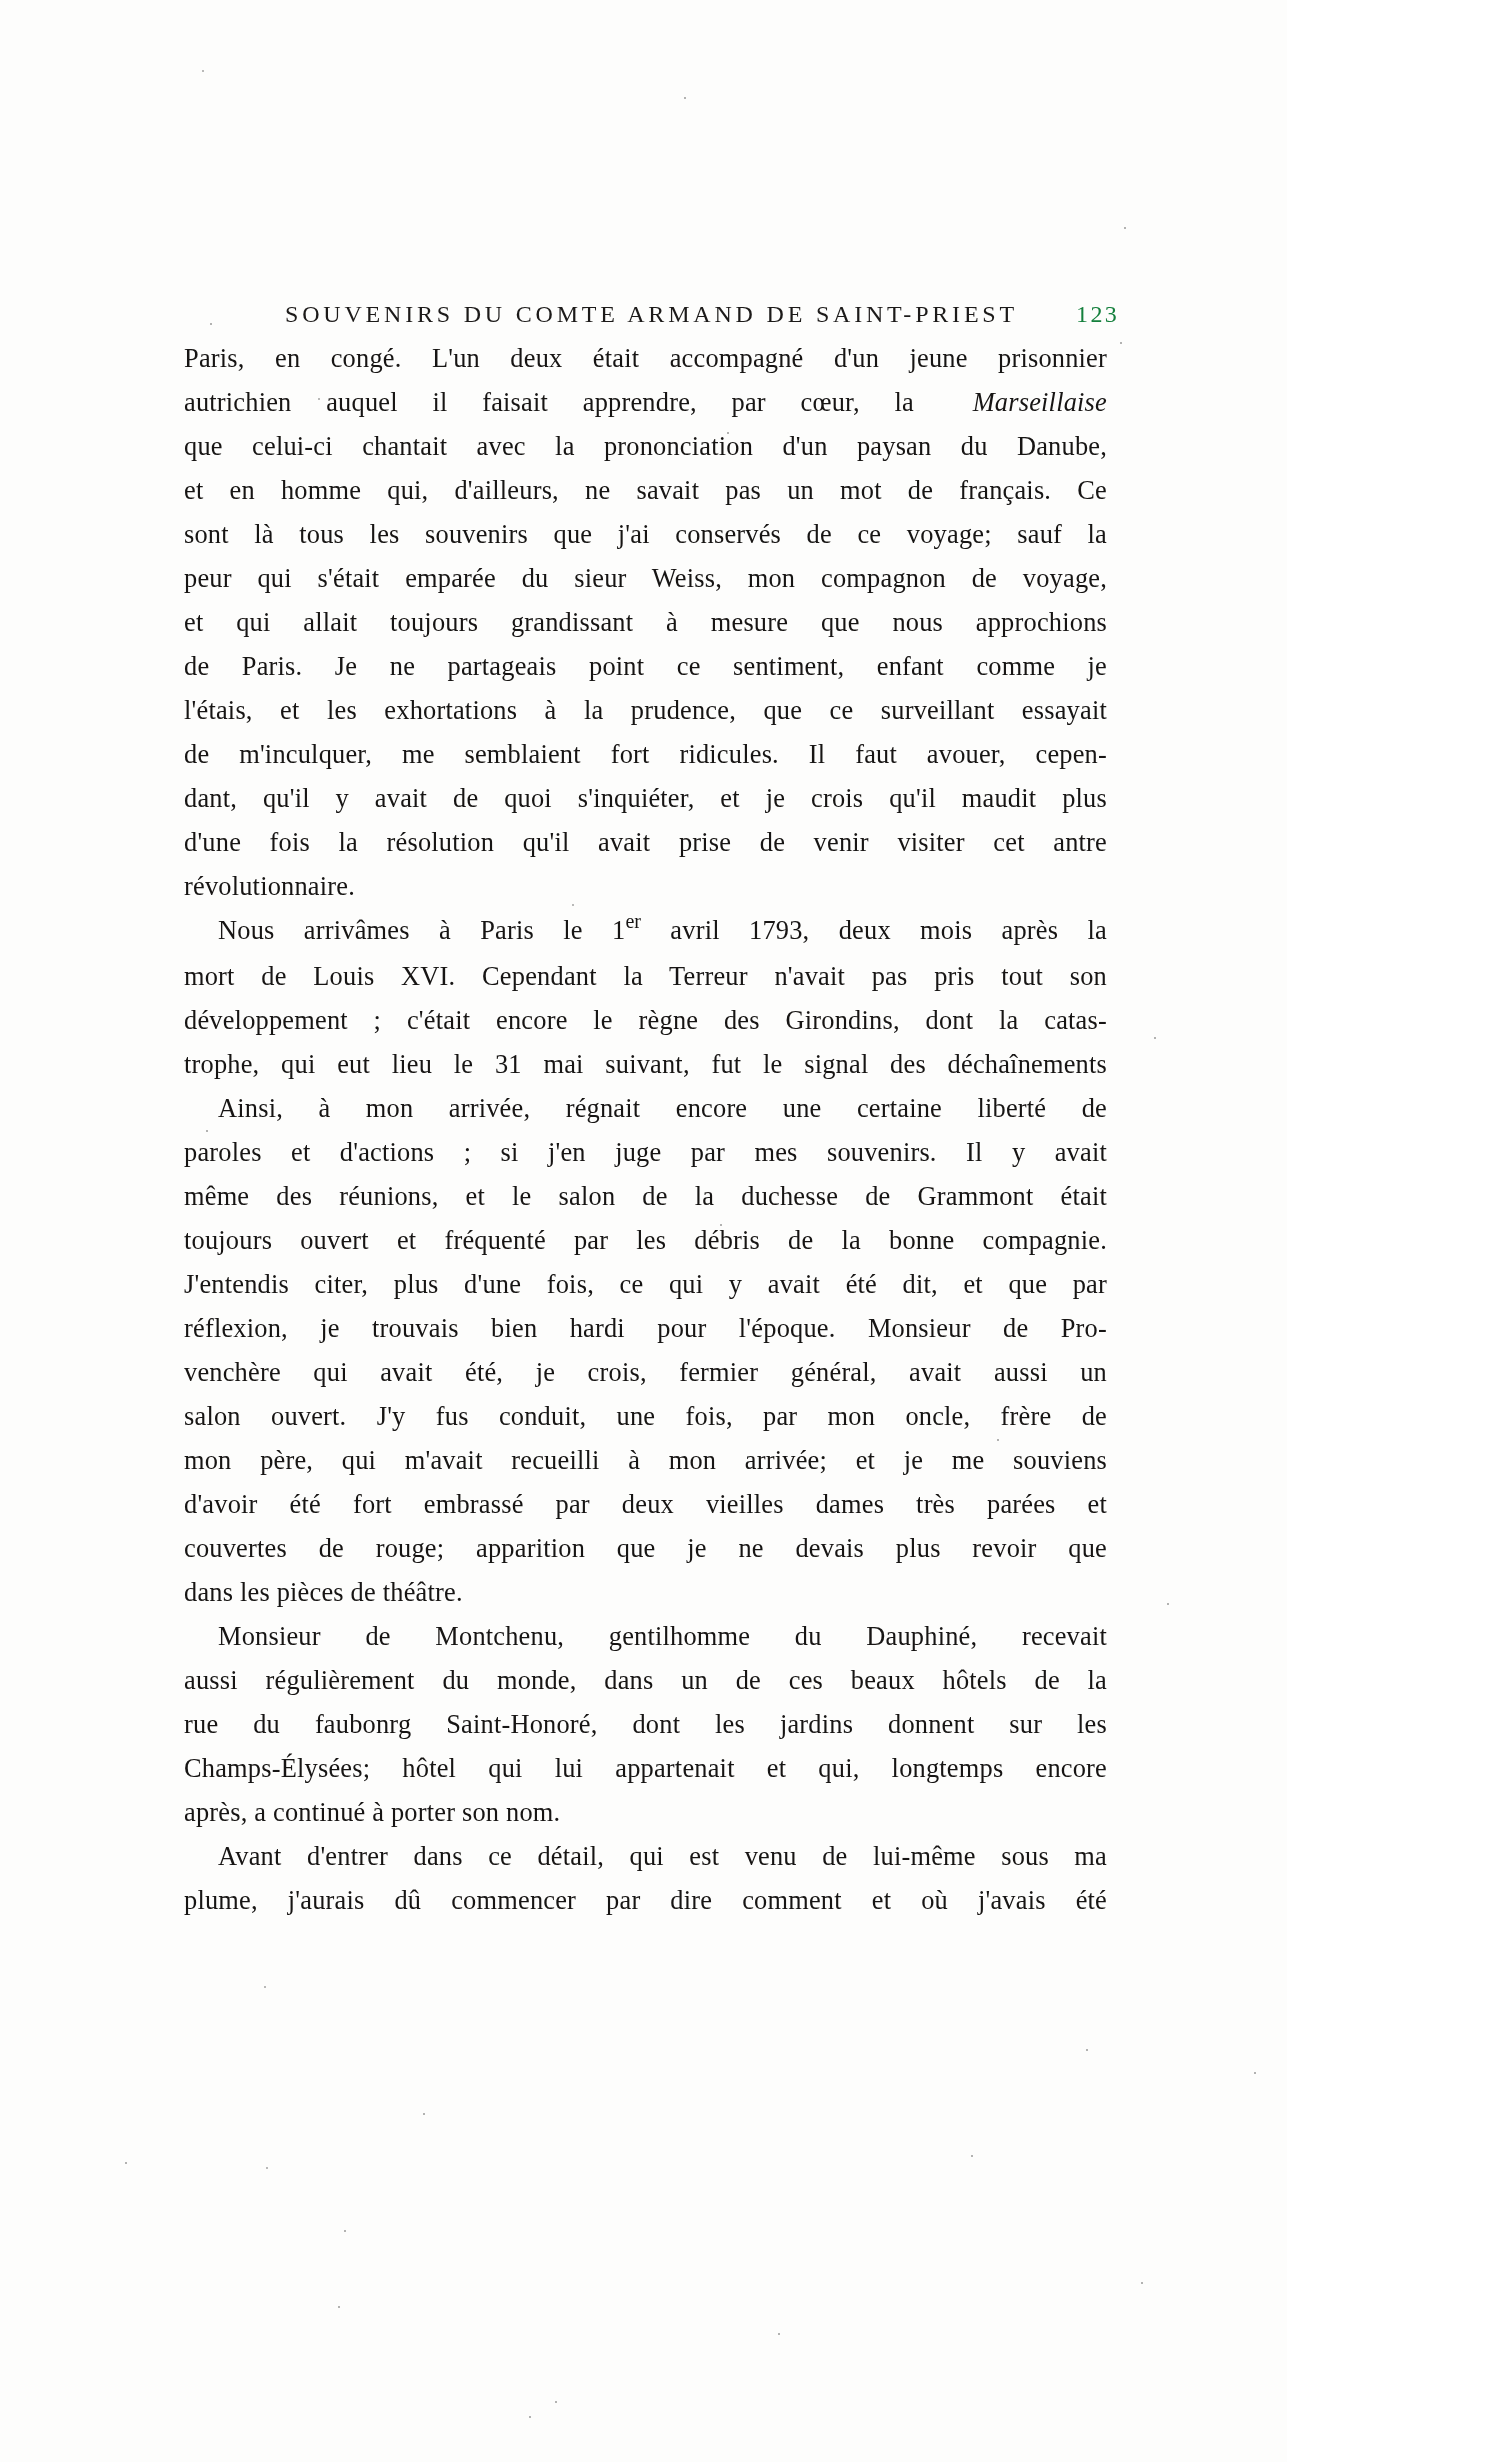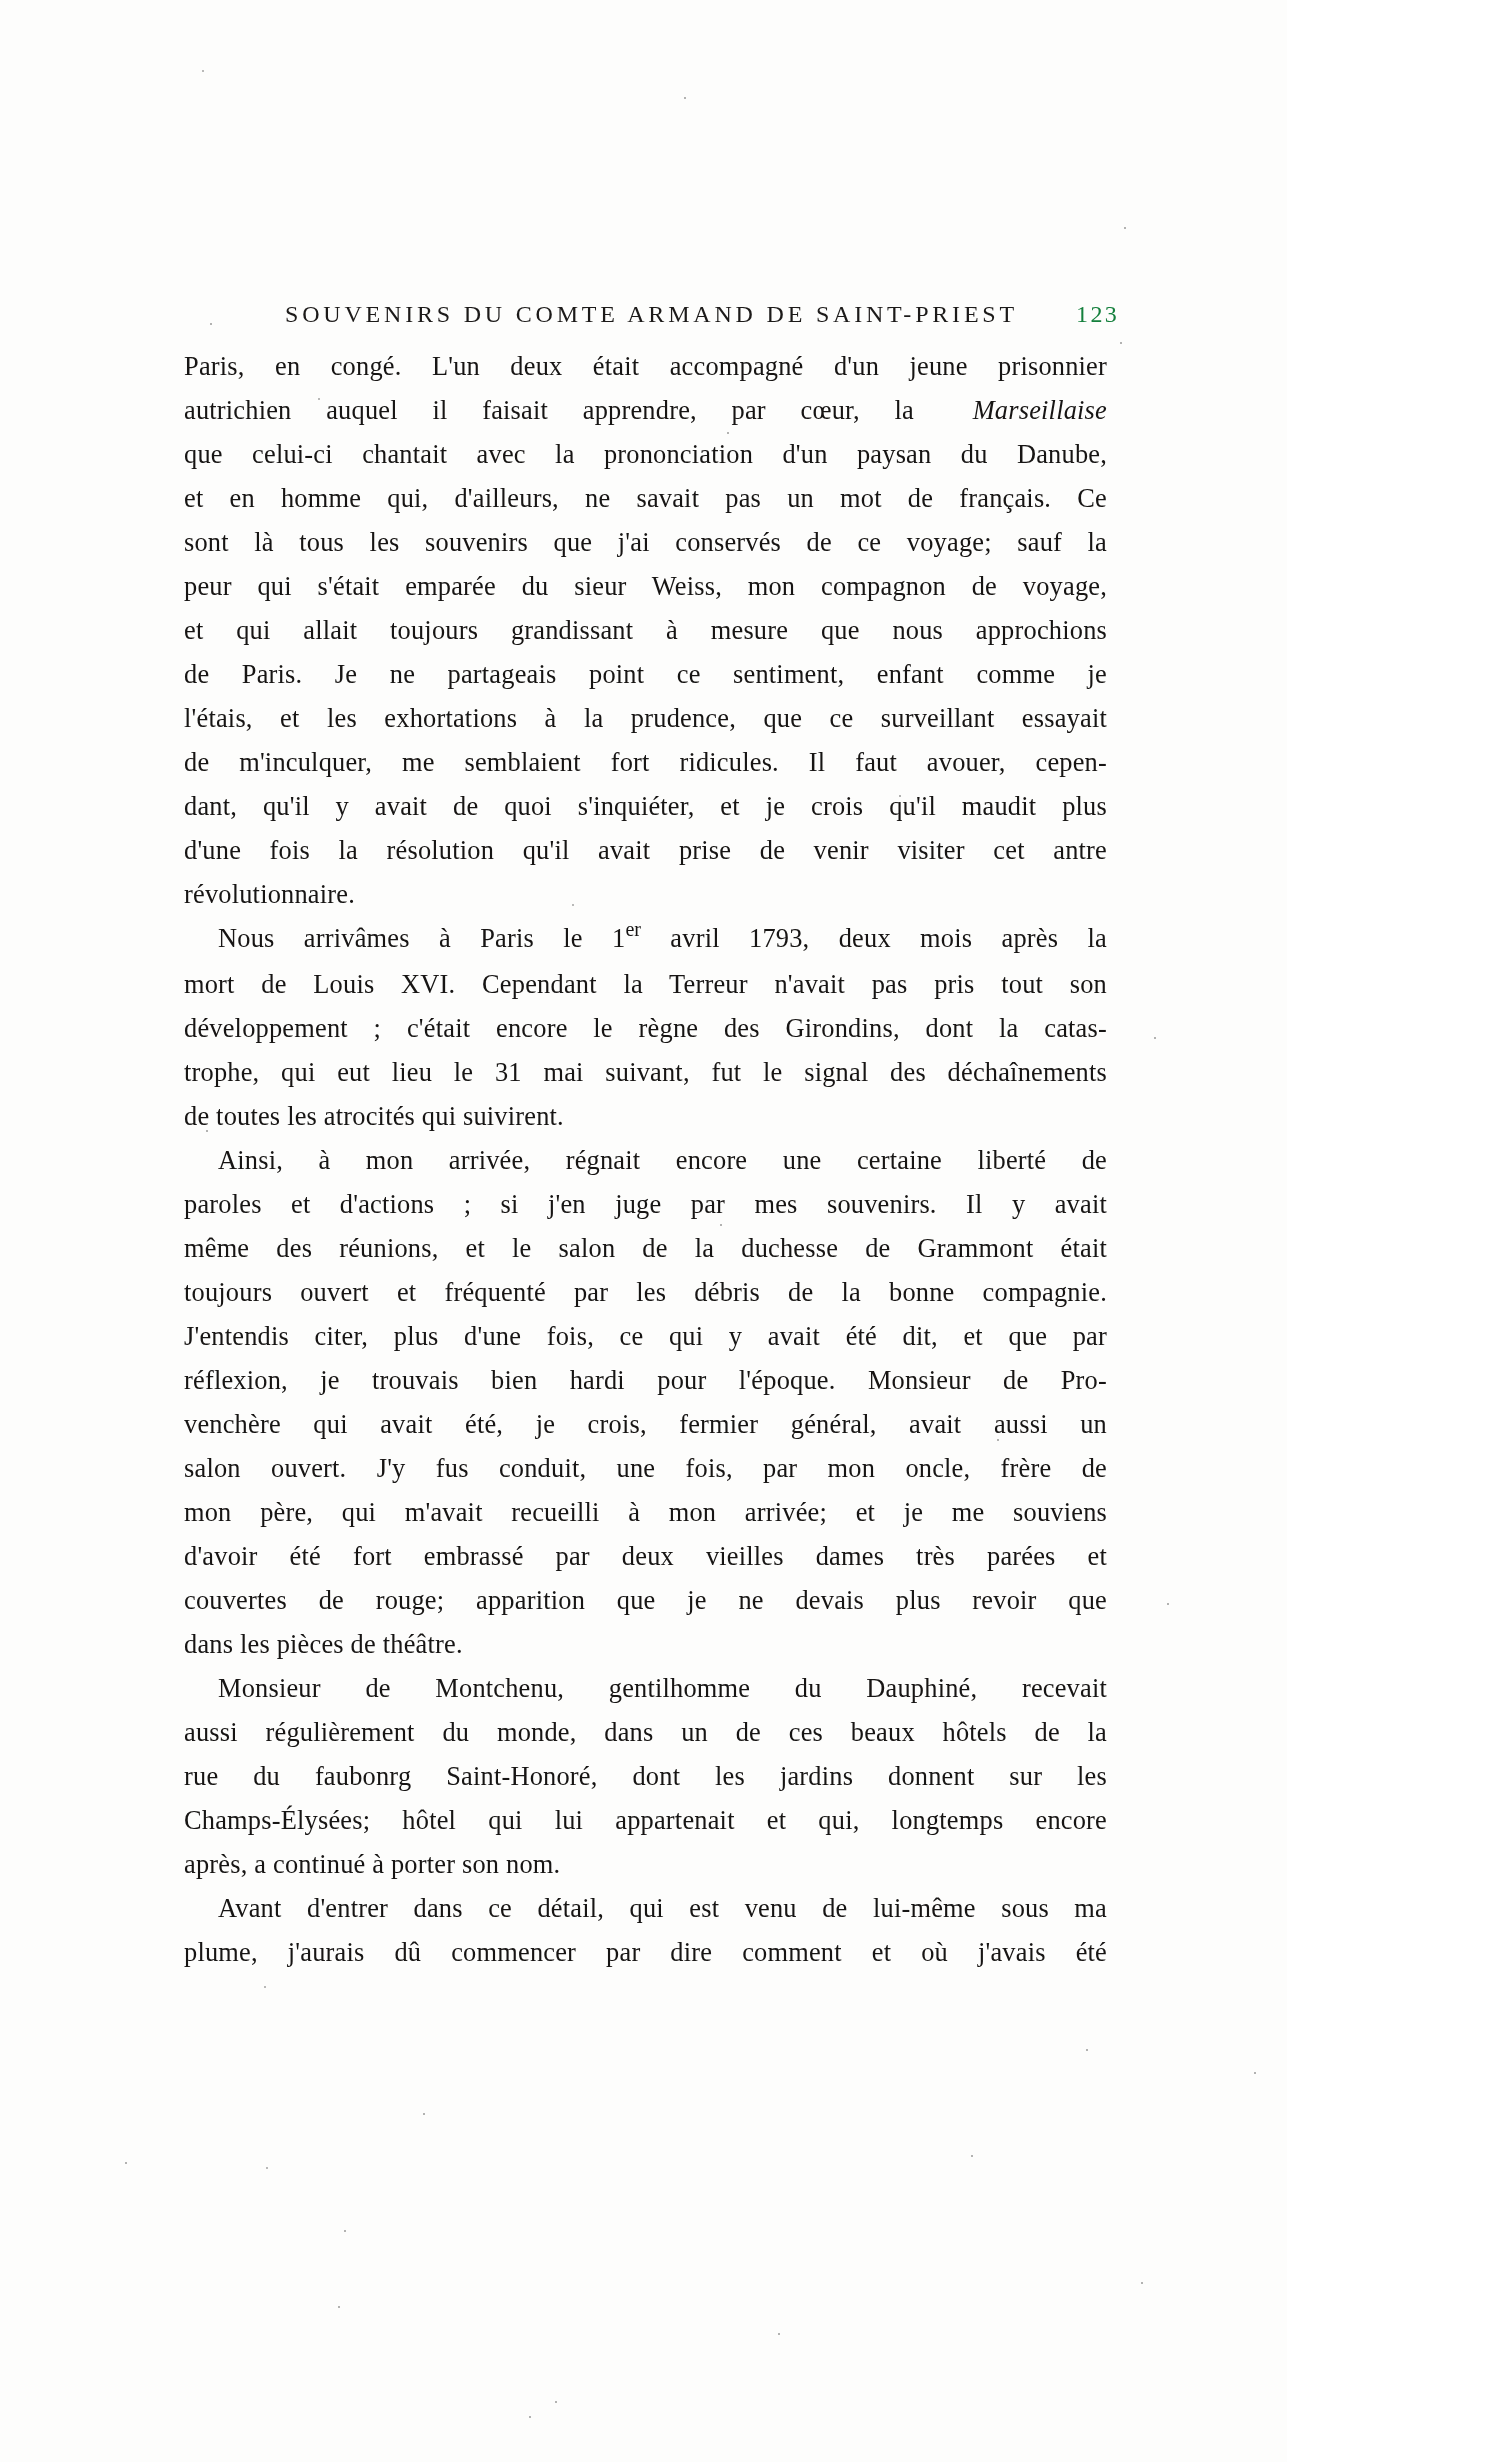--- a/index.html
+++ b/index.html
@@ -37,21 +37,21 @@
     right: 0;
     top: 0;
     font-size: 24px;
     letter-spacing: 2.3px;
     color: #15803d;
   }
   
   .text-block {
     position: absolute;
     left: 184px;
-    top: 344px;
+    top: 336px;
     width: 923px;
     font-size: 26.4px;
     line-height: 44px;
     letter-spacing: 0.2px;
   }
   .para { margin: 0; }
   .line {
     text-align: justify;
     text-align-last: justify;
   }
@@ -100,21 +100,20 @@
         <div class="line"><span>de m'inculquer, me semblaient fort ridicules. Il faut avouer, cepen-</span></div>
         <div class="line"><span>dant, qu'il y avait de quoi s'inquiéter, et je crois qu'il maudit plus</span></div>
         <div class="line"><span>d'une fois la résolution qu'il avait prise de venir visiter cet antre</span></div>
         <div class="line flush-end"><span>révolutionnaire.</span></div>
       </div>
       <div class="para">
         <div class="line indent"><span>Nous arrivâmes à Paris le 1</span><span class="sup">er</span><span> avril 1793, deux mois après la</span></div>
         <div class="line"><span>mort de Louis XVI. Cependant la Terreur n'avait pas pris tout son</span></div>
         <div class="line"><span>développement ; c'était encore le règne des Girondins, dont la catas-</span></div>
         <div class="line"><span>trophe, qui eut lieu le 31 mai suivant, fut le signal des déchaînements</span></div>
-        <div class="line flush-end"><span>de toutes les atrocités qui suivirent.</span></div>
       </div>
       <div class="para">
         <div class="line indent"><span>Ainsi, à mon arrivée, régnait encore une certaine liberté de</span></div>
         <div class="line"><span>paroles et d'actions ; si j'en juge par mes souvenirs. Il y avait</span></div>
         <div class="line"><span>même des réunions, et le salon de la duchesse de Grammont était</span></div>
         <div class="line"><span>toujours ouvert et fréquenté par les débris de la bonne compagnie.</span></div>
         <div class="line"><span>J'entendis citer, plus d'une fois, ce qui y avait été dit, et que par</span></div>
         <div class="line"><span>réflexion, je trouvais bien hardi pour l'époque. Monsieur de Pro-</span></div>
         <div class="line"><span>venchère qui avait été, je crois, fermier général, avait aussi un</span></div>
         <div class="line"><span>salon ouvert. J'y fus conduit, une fois, par mon oncle, frère de</span></div>

